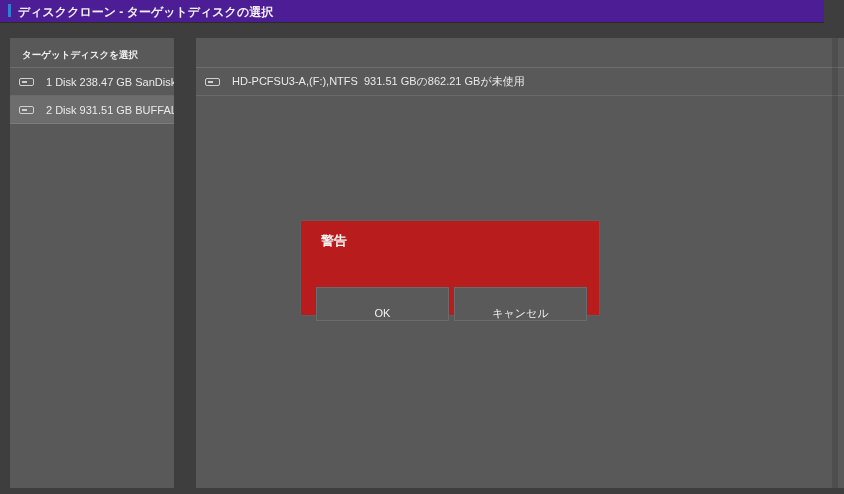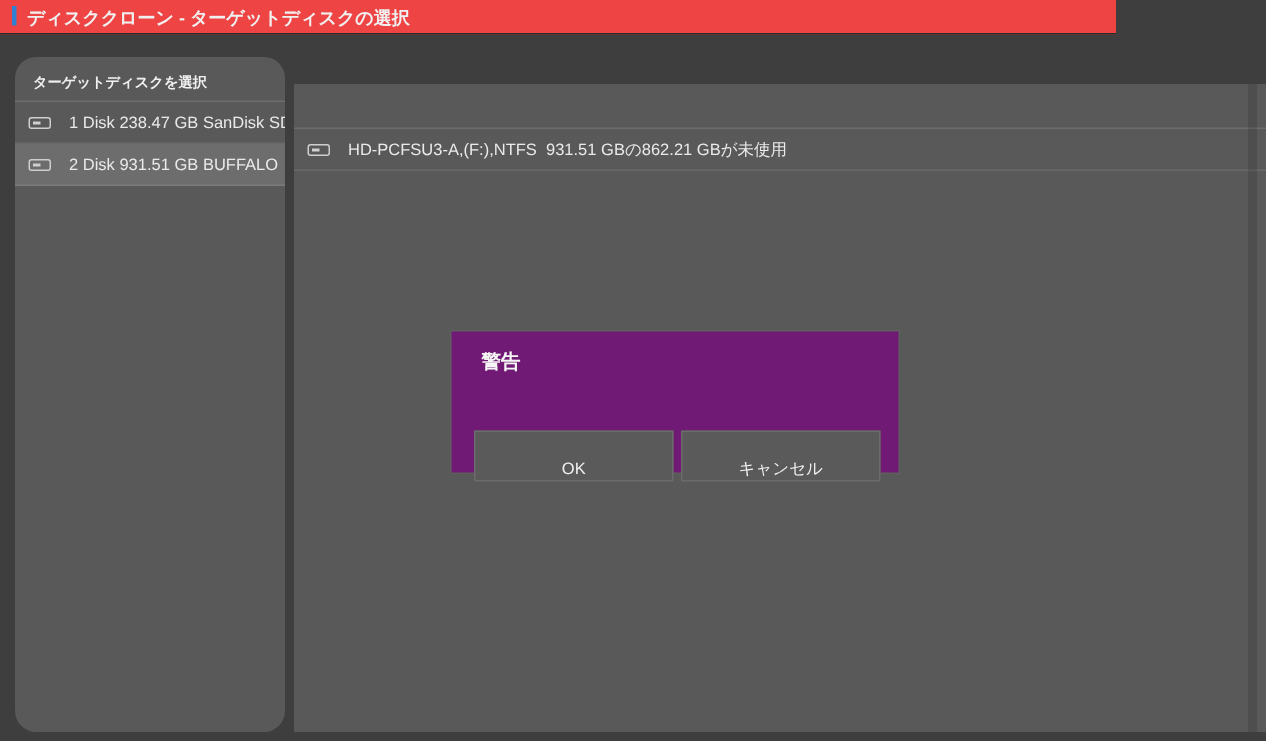--- a/index.html
+++ b/index.html
@@ -4,37 +4,37 @@
 <style>
   html,body{margin:0;padding:0;}
   body{
     width:844px;height:494px;overflow:hidden;position:relative;
     background:#3e3e3e;
     font-family:"Liberation Sans","DejaVu Sans",sans-serif;
     -webkit-font-smoothing:antialiased;
   }
   
   .titlebar{
-    position:absolute;left:0;top:0;width:744px;height:22px;
-    background:#ef4444;border-bottom:1px solid #2a2a2a;
+    position:absolute;left:0;top:0;width:824px;height:22px;
+    background:#4c1d95;border-bottom:1px solid #2a2a2a;
   }
   .accent{
     position:absolute;left:8px;top:4px;width:3px;height:13px;
     background:#2f80d0;
   }
   .title{
     position:absolute;left:18px;top:4px;
     font-size:12px;font-weight:bold;color:#f0f0f0;white-space:pre;
   }
   
   .panel{
     position:absolute;top:38px;bottom:6px;background:#595959;
   }
-  .left-panel{left:10px;width:180px;overflow:hidden;border-radius:14px;}
-  .right-panel{left:196px;right:0;overflow:hidden;margin-top:18px;}
+  .left-panel{left:10px;width:164px;overflow:hidden;}
+  .right-panel{left:196px;right:0;overflow:hidden;}
   .panel-header{
     height:30px;box-sizing:border-box;
     padding:11px 0 0 12px;
     font-size:9.5px;font-weight:bold;color:#f0f0f0;
     border-bottom:1px solid rgba(255,255,255,0.12);
     white-space:pre;
   }
   .list-spacer{
     height:30px;box-sizing:border-box;
     border-bottom:1px solid rgba(255,255,255,0.12);
@@ -60,21 +60,21 @@
     content:"";position:absolute;left:2px;top:2px;width:5px;height:2px;
     background:#cfcfcf;
   }
   .right-edge{
     position:absolute;top:0;bottom:0;right:6px;width:6px;
     background:rgba(0,0,0,0.12);
   }
   
   .dialog{
     position:absolute;left:300px;top:220px;width:300px;height:96px;
-    box-sizing:border-box;background:#701a75;border:1px solid #5e5e5e;
+    box-sizing:border-box;background:#b91c1c;border:1px solid #5e5e5e;
   }
   .dialog-title{
     position:absolute;left:20px;top:11px;
     font-size:13px;font-weight:bold;color:#f5f5f5;white-space:pre;
   }
   .dialog-message{
     position:absolute;left:20px;top:40px;right:10px;
     font-size:10.5px;color:#e2e2e2;white-space:pre;
   }
   .dialog-buttons{

